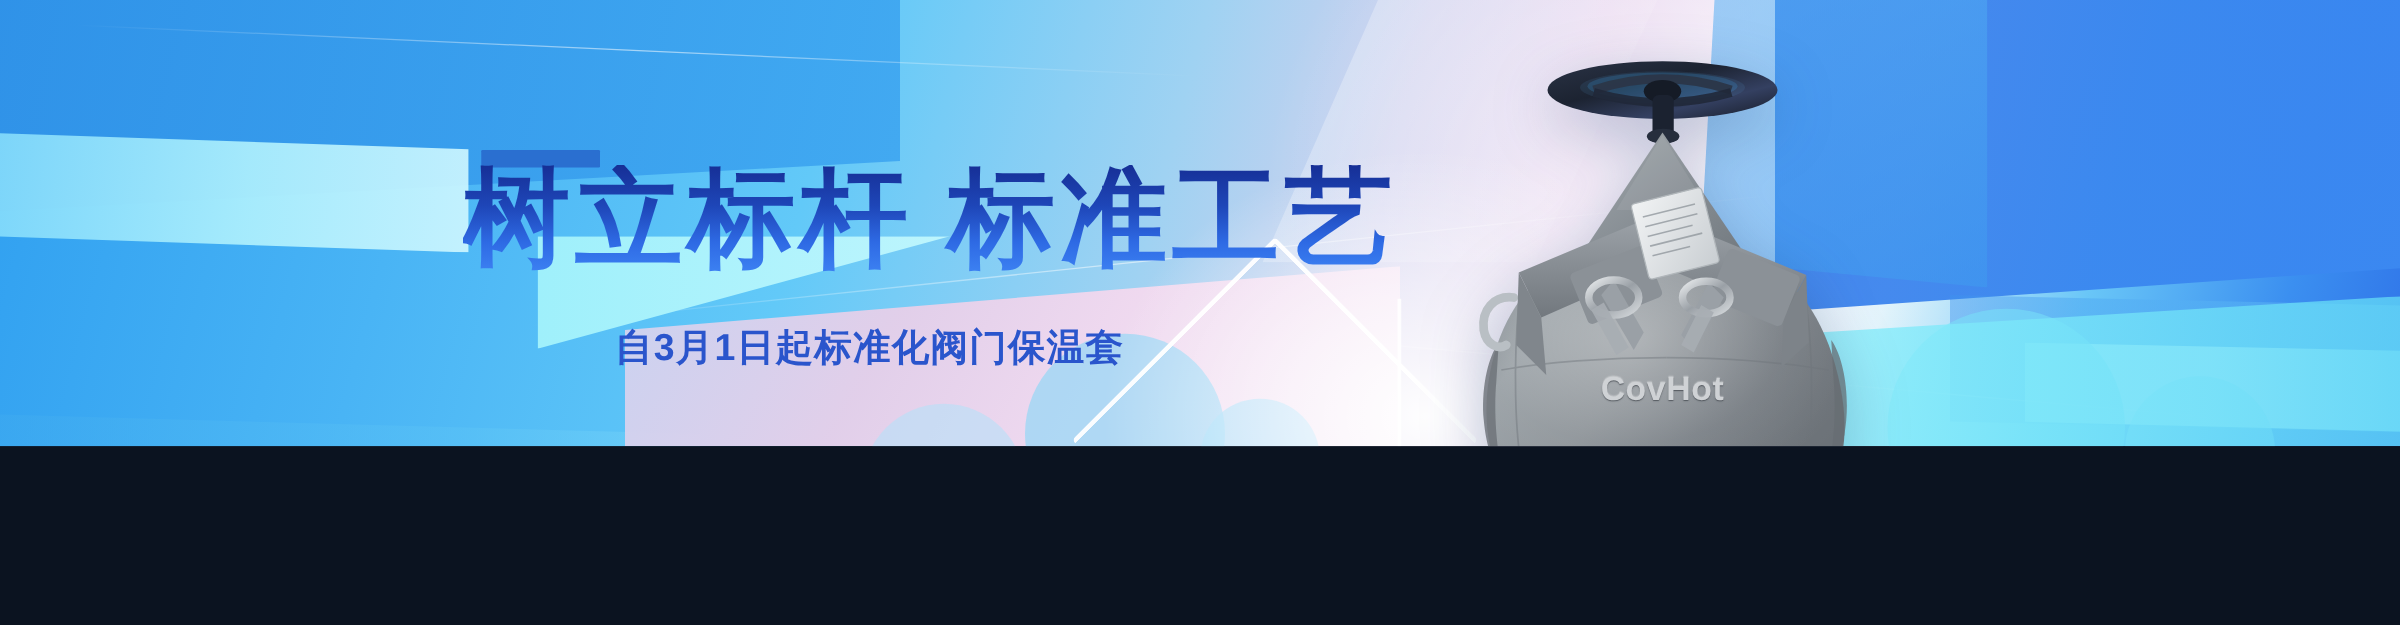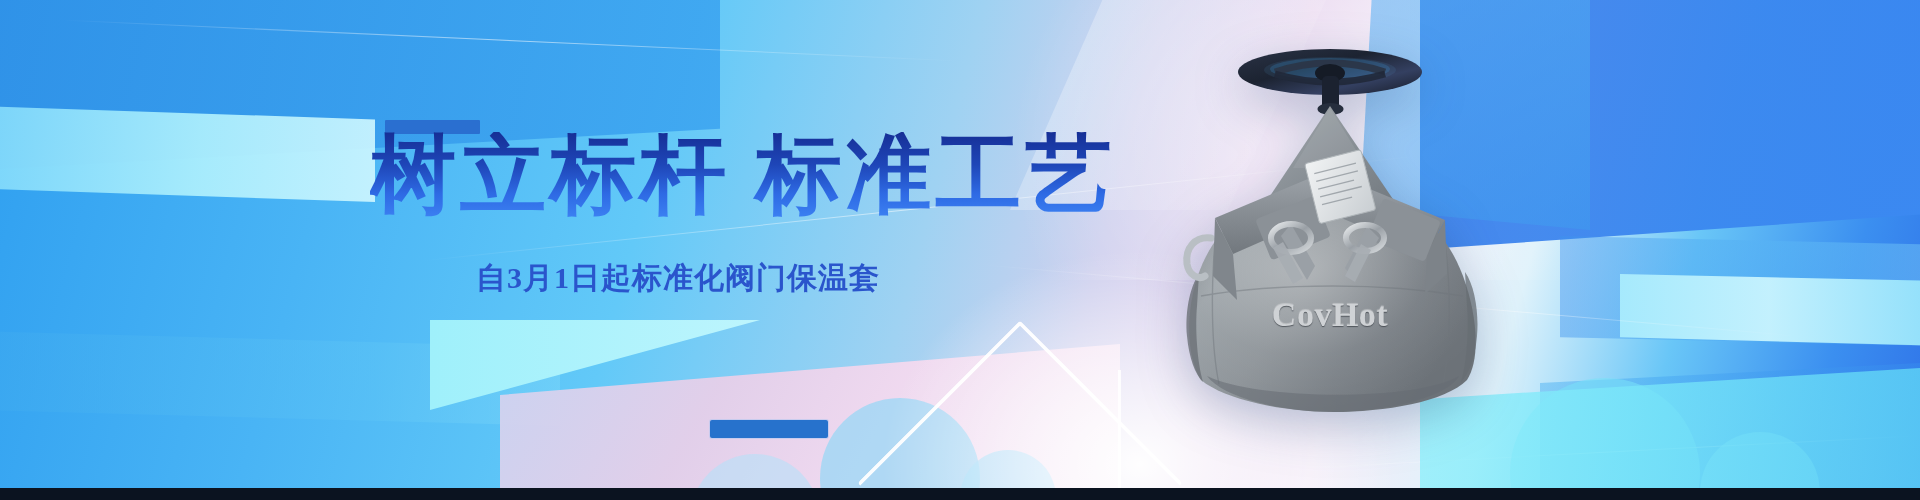--- a/index.html
+++ b/index.html
@@ -1,19 +1,19 @@
 <!DOCTYPE html>
 <html><head>
 <meta charset="utf-8">
 <style>
   html,body{margin:0;padding:0;background:#0b1320;}
   *{box-sizing:border-box;}
   #banner{
-    position:relative;width:1920px;height:488px;overflow:hidden;
-    font-family:Liberation Serif, serif;
+    position:relative;width:1920px;height:357px;overflow:hidden;
+    font-family:Liberation Sans, sans-serif;
     background:linear-gradient(105deg,#2f9ff0 0%,#49b4f5 18%,#62c9f8 34%,#9fd2f2 48%,#cfd0ee 57%,#e8d6ef 64%,#f4ecf8 70%,#dff2fb 78%,#69c6f7 86%,#3b8ff0 94%,#2f72e8 100%);
   }
 
   
   .bg{position:absolute;inset:0;overflow:hidden;}
   .shape{position:absolute;}
 
   
   .lt-dark{
     left:-40px;top:-60px;width:760px;height:210px;
@@ -134,21 +134,21 @@
   }
   .headline{
     position:absolute;left:370px;top:132px;
     font-size:86px;font-weight:700;letter-spacing:4px;line-height:1;
     white-space:nowrap;
     background:linear-gradient(180deg,#162f96 0%,#1e46b8 38%,#2e6ae4 72%,#3c81f2 100%);
     -webkit-background-clip:text;background-clip:text;color:transparent;
     -webkit-text-fill-color:transparent;
   }
   .subline{
-    position:absolute;left:476px;top:258px;
+    position:absolute;left:492px;top:258px;
     font-size:30px;font-weight:700;letter-spacing:1px;color:#2a55cc;
     white-space:nowrap;
   }
   .pill{
     position:absolute;left:558px;top:318px;width:382px;height:84px;
     border-radius:46px;
     background:
       radial-gradient(ellipse at 50% 14%,rgba(255,255,255,.97) 0%,rgba(255,255,255,.55) 36%,rgba(255,255,255,0) 62%),
       linear-gradient(180deg,#cfe9fb 0%,#eaf6fd 30%,#d4ecfb 60%,#a9d6f2 100%);
     box-shadow:0 6px 18px rgba(30,90,170,.22),inset 0 -3px 8px rgba(120,180,225,.5),inset 0 3px 10px rgba(255,255,255,.95);
@@ -161,21 +161,21 @@
   .dash-bottom{
     position:absolute;left:710px;top:420px;width:118px;height:18px;
     background:#2772cc;border-radius:2px;box-shadow:0 0 0 1px rgba(180,200,240,.6);
   }
 
   
   .product{position:absolute;left:1115px;top:28px;width:430px;height:420px;}
   .prod-svg{width:100%;height:100%;display:block;filter:drop-shadow(0 14px 24px rgba(20,60,110,.28));}
   .prod-brand{
     position:absolute;left:50%;top:268px;transform:translateX(-50%);
-    font-size:34px;font-weight:700;letter-spacing:.5px;
+    font-size:27px;font-weight:700;letter-spacing:.5px;
     color:#cfd2d5;text-shadow:0 1px 1px rgba(60,66,72,.75),0 -1px 1px rgba(255,255,255,.35);
     pointer-events:none;
   }
 </style>
 </head>
 <body>
 
 <div id="banner">
 
   <div class="bg">

